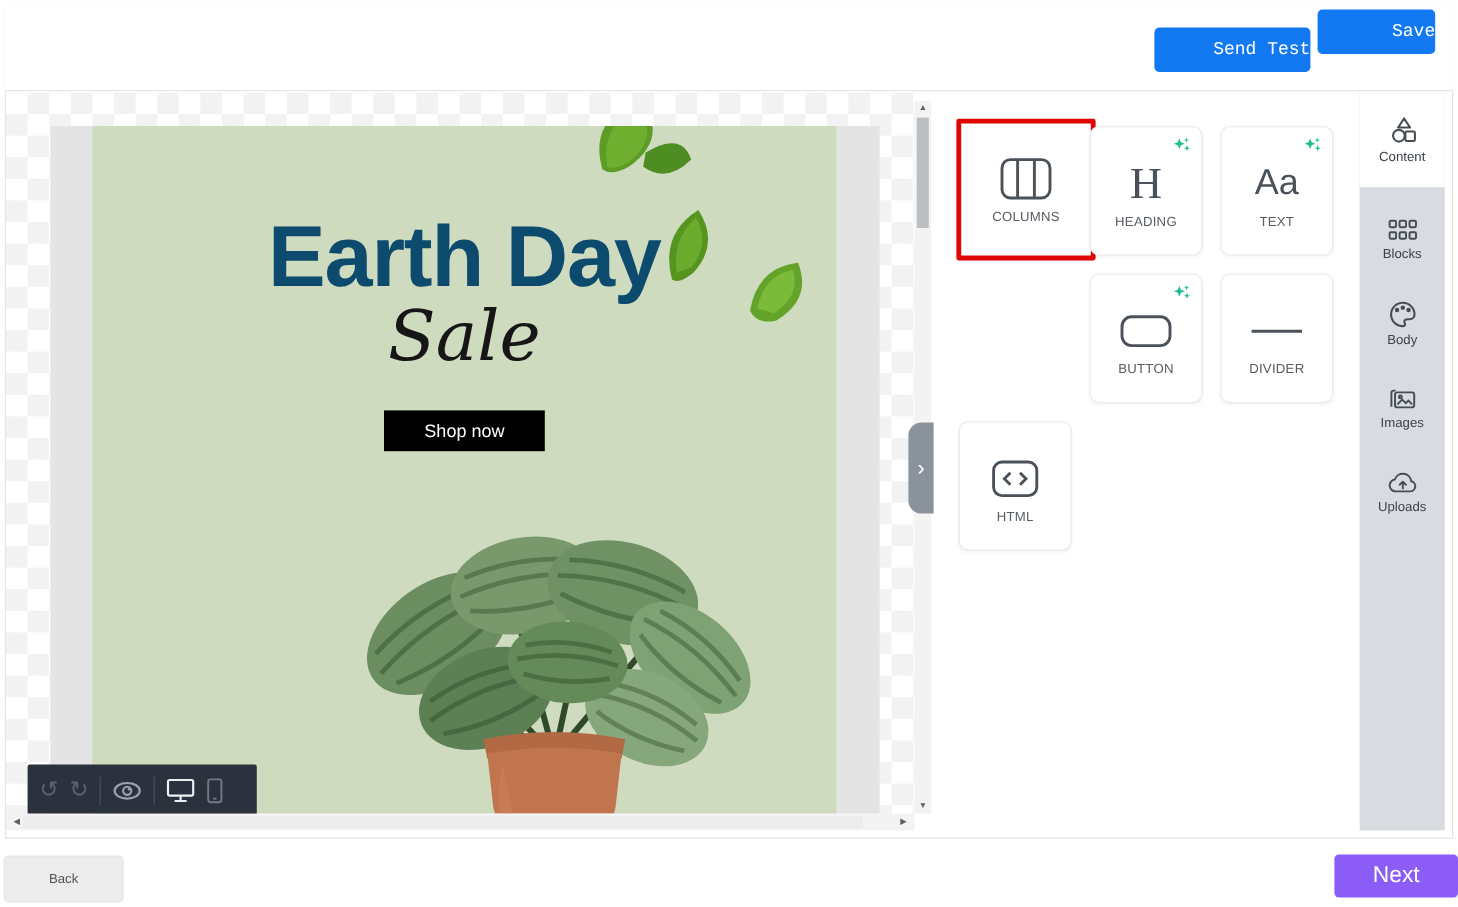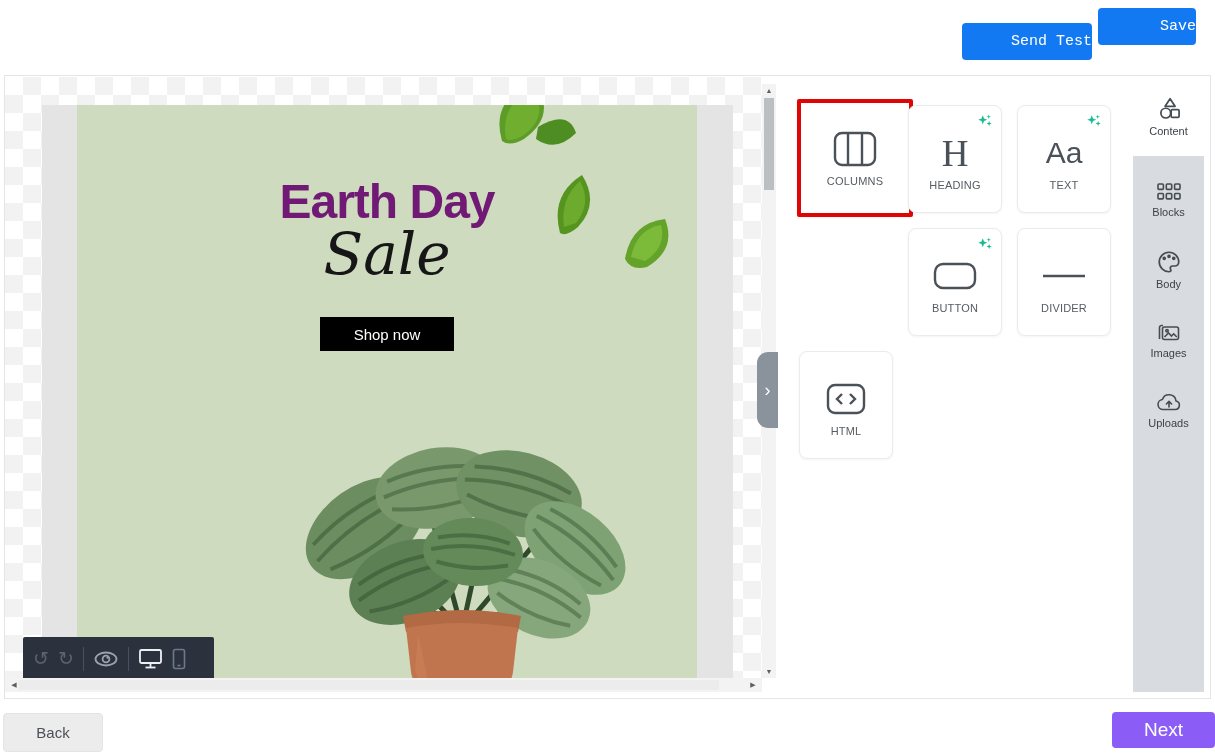--- a/index.html
+++ b/index.html
@@ -17,21 +17,21 @@
 
   
   .canvas { position:absolute; left:5px; top:77px; width:757px; height:601px; overflow:hidden;
     background-color:#fff;
     background-image:
       linear-gradient(45deg,#f2f2f2 25%,transparent 25%,transparent 75%,#f2f2f2 75%),
       linear-gradient(45deg,#f2f2f2 25%,transparent 25%,transparent 75%,#f2f2f2 75%);
     background-size:36px 36px; background-position:0 0,18px 18px; }
   .email-outer { position:absolute; left:37px; top:28px; width:691px; height:600px; background:#e4e4e4; }
   .email-body { position:absolute; left:35px; top:0; width:620px; height:600px; background:#cedbbf; overflow:hidden; }
-  .email-heading { margin-top:72px; text-align:center; font-size:48px; font-weight:bold; letter-spacing:-1px; color:#701a75; line-height:1.05; }
+  .email-heading { margin-top:72px; text-align:center; font-size:72px; font-weight:bold; letter-spacing:-1px; color:#0c4a6e; line-height:1.05; }
   .email-sub { margin-top:-4px; text-align:center; font-family:"DejaVu Serif","Liberation Serif",serif; font-style:italic; font-size:58px; color:#161616; line-height:1.1; }
   .email-cta { display:block; margin:30px auto 0 auto; width:134px; height:34px; background:#000; color:#fff; border:none; font-size:15px; font-family:"Liberation Sans",sans-serif; cursor:pointer; }
   .deco-leaf { position:absolute; }
   .plant { position:absolute; left:210px; top:325px; width:350px; height:280px; }
 
   
   .canvas-toolbar { position:absolute; left:18px; top:560px; width:191px; height:43px; background:#2b323e; border-radius:2px; display:flex; align-items:center; padding:0 10px; gap:9px; z-index:4; }
   .ct-sep { width:1px; height:24px; background:#49515f; }
   .ct-undo,.ct-redo { font-size:19px; color:#5a6370; line-height:1; cursor:pointer; }
   .ct-icon { display:flex; align-items:center; cursor:pointer; }
@@ -57,21 +57,21 @@
   .glyph-sans { font-family:"Liberation Sans",sans-serif; font-size:30px; color:#4a5158; }
 
   
   .nav-rail { position:absolute; left:1133px; top:77px; width:71px; height:615px; background:#d8dce0; }
   .rail-item { position:absolute; left:0; width:71px; height:58px; display:flex; flex-direction:column; align-items:center; justify-content:center; gap:3px; cursor:pointer; }
   .rail-item.active { height:79px; background:#fff; }
   .rail-label { font-size:11px; color:#3c4248; }
 
   
   .bottombar { position:absolute; left:0; top:700px; width:1215px; height:56px; background:#fff; }
-  .btn-back { position:absolute; left:3px; top:13px; width:100px; height:39px; background:#ececec; border:1px solid #e4e4e4; border-radius:4px; color:#4d5156; font-size:15px; font-family:"Liberation Sans",sans-serif; cursor:pointer; }
+  .btn-back { position:absolute; left:3px; top:13px; width:100px; height:39px; background:#ececec; border:1px solid #e4e4e4; border-radius:4px; color:#4d5156; font-size:11px; font-family:"Liberation Sans",sans-serif; cursor:pointer; }
   .btn-next { position:absolute; left:1112px; top:12px; width:103px; height:36px; background:#8b5cf6; border:none; border-radius:4px; color:#fff; font-size:19px; font-family:"Liberation Sans",sans-serif; cursor:pointer; }
 
   svg { display:block; }
 </style>
 </head>
 <body>
 
 <div class="app">
   <div class="frame"></div>
 

